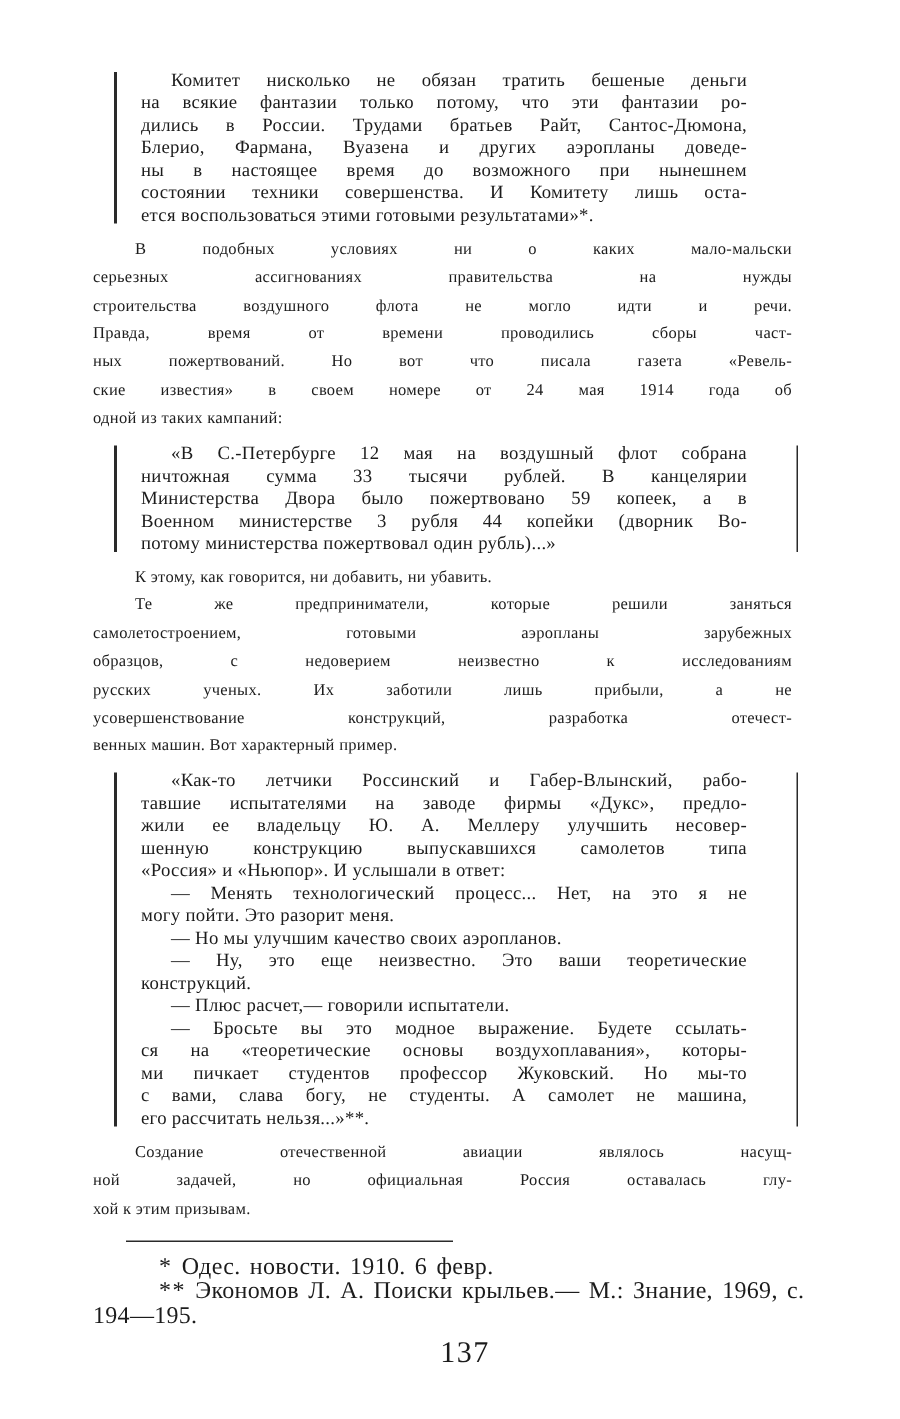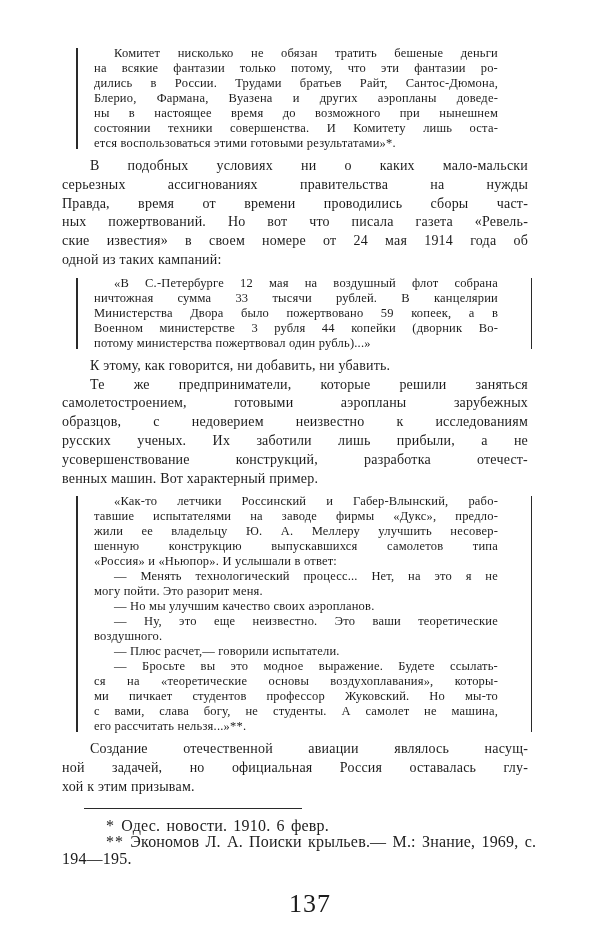--- a/index.html
+++ b/index.html
@@ -11,21 +11,21 @@
     overflow: hidden;
     font-family: "Liberation Serif", "DejaVu Serif", serif;
     color: #1c1c1c;
     box-sizing: border-box;
     padding: 40px 42px 0 62px;
     letter-spacing: 0.2px;
   }
   .content { width: 466px; }
   .block { position: relative; }
   .block.body {
-    font-size: 14px;
+    font-size: 11px;
     line-height: 18.8px;
     margin: 4px 0;
   }
   .block.quote {
     font-size: 12.5px;
     line-height: 15px;
     margin: 6px 0 6px 32px;
     width: 404px;
   }
   .line { white-space: normal; }
@@ -50,22 +50,22 @@
   }
   .footnotes {
     font-size: 16px;
     line-height: 16.5px;
     word-spacing: 2px;
   }
   .fn { text-indent: 44px; }
   .fn-m { letter-spacing: 1px; }
   .page-number {
     text-align: center;
-    font-size: 26px;
-    margin-top: 22px;
+    font-size: 20px;
+    margin-top: 5px;
     letter-spacing: 1px;
   }
 </style>
 </head>
 <body>
 
 <div class="page">
 
   <main class="content" id="content">
       <section class="block quote">
@@ -74,20 +74,21 @@
         <div class="line jst">на всякие фантазии только потому, что эти фантазии ро-</div>
         <div class="line jst">дились в России. Трудами братьев Райт, Сантос-Дюмона,</div>
         <div class="line jst">Блерио, Фармана, Вуазена и других аэропланы доведе-</div>
         <div class="line jst">ны в настоящее время до возможного при нынешнем</div>
         <div class="line jst">состоянии техники совершенства. И Комитету лишь оста-</div>
         <div class="line end">ется воспользоваться этими готовыми результатами»*.</div>
       </section>
       <section class="block body">
         <div class="line ind jst">В подобных условиях ни о каких мало-мальски</div>
         <div class="line jst">серьезных ассигнованиях правительства на нужды</div>
+        <div class="line jst">строительства воздушного флота не могло идти и речи.</div>
         <div class="line jst">Правда, время от времени проводились сборы част-</div>
         <div class="line jst">ных пожертвований. Но вот что писала газета «Ревель-</div>
         <div class="line jst">ские известия» в своем номере от 24 мая 1914 года об</div>
         <div class="line end">одной из таких кампаний:</div>
       </section>
       <section class="block quote">
         <div class="vrule left"></div>
         <div class="vrule right"></div>
         <div class="line ind jst">«В С.-Петербурге 12 мая на воздушный флот собрана</div>
         <div class="line jst">ничтожная сумма 33 тысячи рублей. В канцелярии</div>
@@ -109,21 +110,21 @@
         <div class="vrule right"></div>
         <div class="line ind jst">«Как-то летчики Россинский и Габер-Влынский, рабо-</div>
         <div class="line jst">тавшие испытателями на заводе фирмы «Дукс», предло-</div>
         <div class="line jst">жили ее владельцу Ю. А. Меллеру улучшить несовер-</div>
         <div class="line jst">шенную конструкцию выпускавшихся самолетов типа</div>
         <div class="line end">«Россия» и «Ньюпор». И услышали в ответ:</div>
         <div class="line ind jst">— Менять технологический процесс... Нет, на это я не</div>
         <div class="line end">могу пойти. Это разорит меня.</div>
         <div class="line ind end">— Но мы улучшим качество своих аэропланов.</div>
         <div class="line ind jst">— Ну, это еще неизвестно. Это ваши теоретические</div>
-        <div class="line end">воздушного.</div>
+        <div class="line end">конструкций.</div>
         <div class="line ind end">— Плюс расчет,— говорили испытатели.</div>
         <div class="line ind jst">— Бросьте вы это модное выражение. Будете ссылать-</div>
         <div class="line jst">ся на «теоретические основы воздухоплавания», которы-</div>
         <div class="line jst">ми пичкает студентов профессор Жуковский. Но мы-то</div>
         <div class="line jst">с вами, слава богу, не студенты. А самолет не машина,</div>
         <div class="line end">его рассчитать нельзя...»**.</div>
       </section>
       <section class="block body">
         <div class="line ind jst">Создание отечественной авиации являлось насущ-</div>
         <div class="line jst">ной задачей, но официальная Россия оставалась глу-</div>

